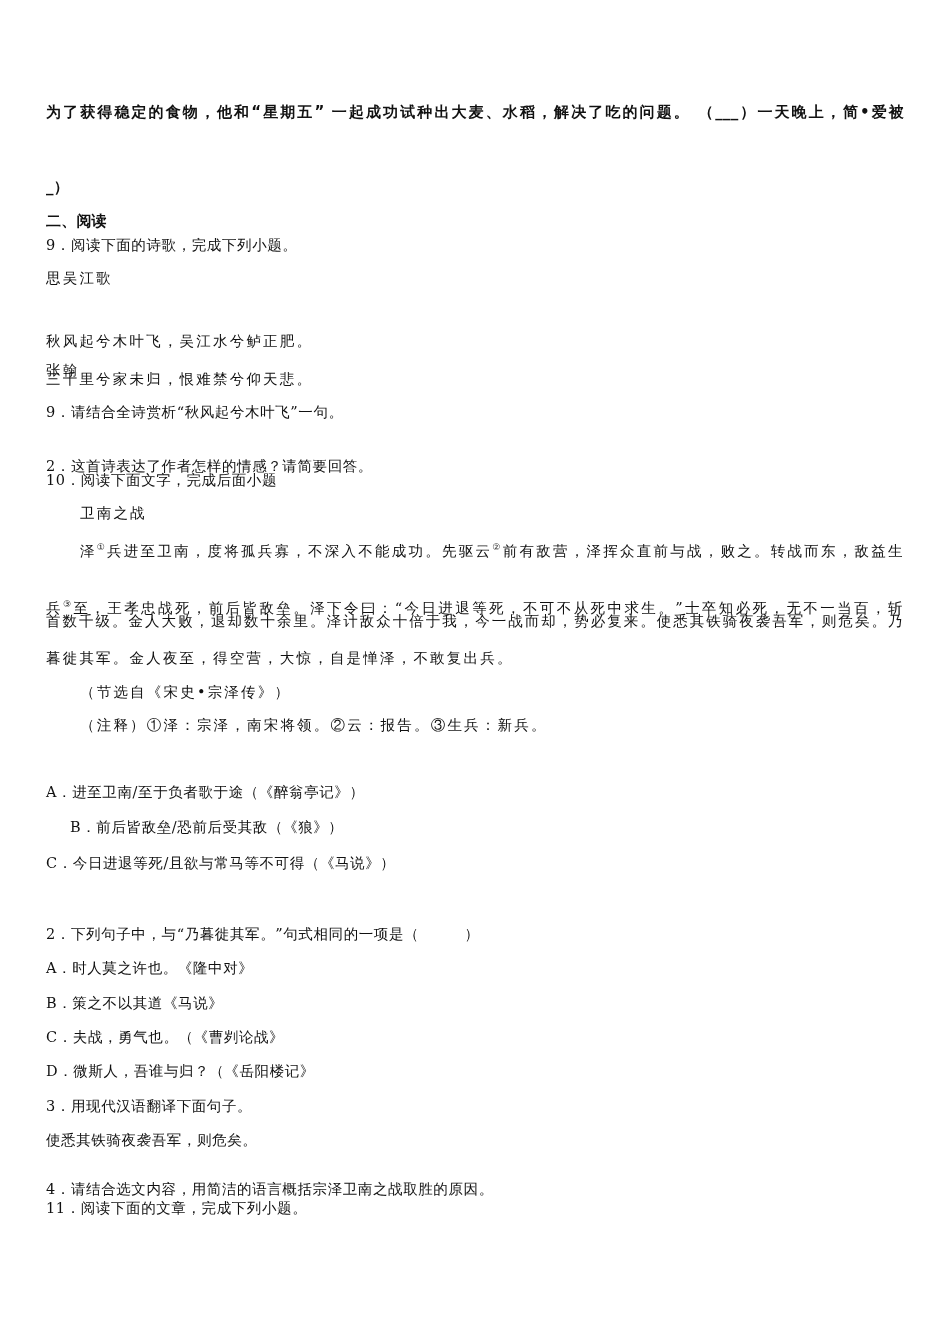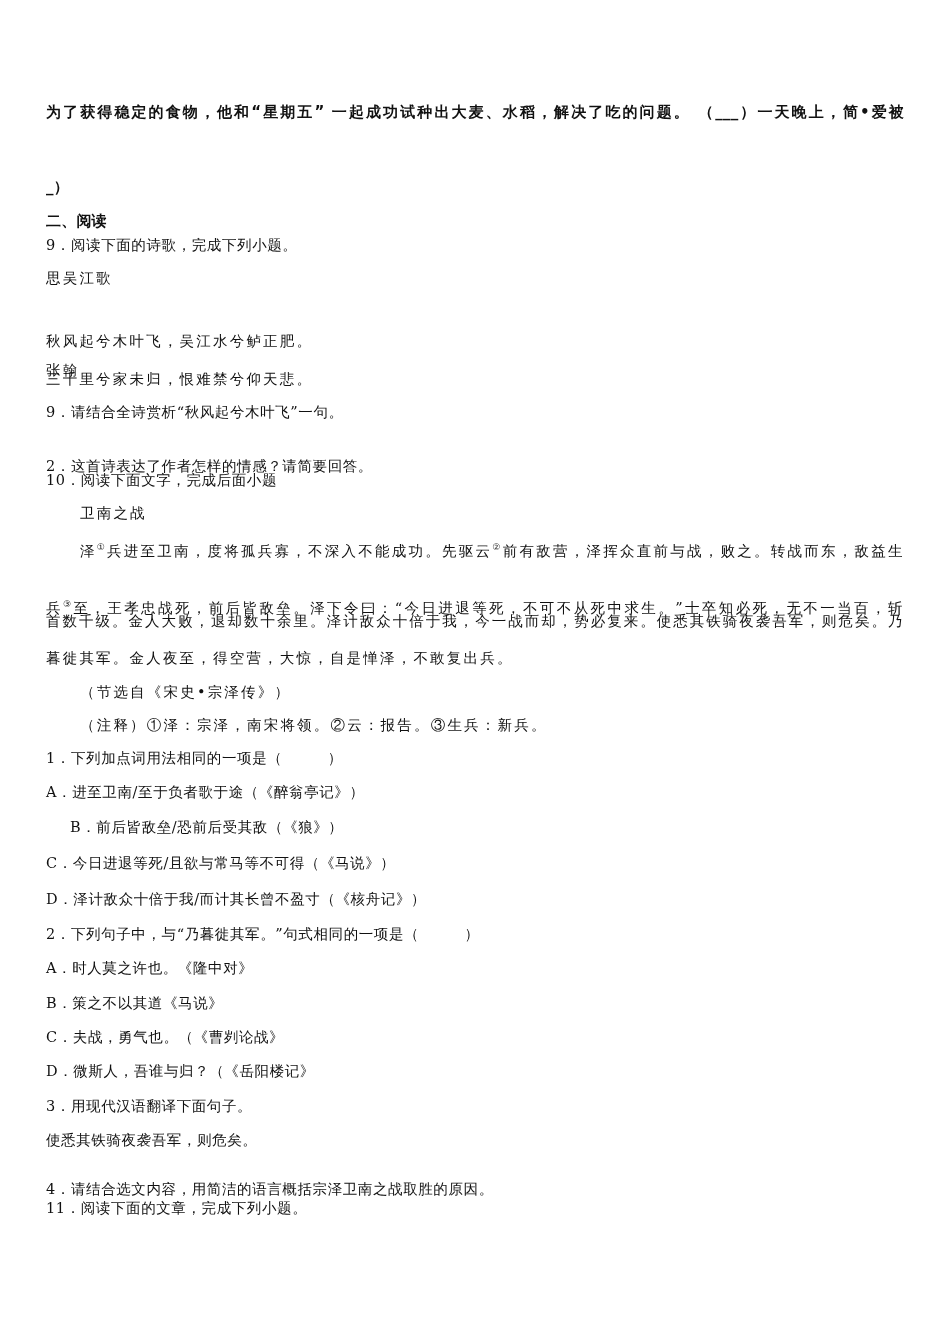--- a/index.html
+++ b/index.html
@@ -39,25 +39,23 @@
   </div>
   <div class="line kai" style="top:594px; width:858px; text-align:justify; text-align-last:justify; letter-spacing:1.6px;">
     <span>兵</span><sup>③</sup><span>至，王孝忠战死，前后皆敌垒。泽下令曰：“今日进退等死，不可不从死中求生。”士卒知必死，无不一当百，斩</span>
   </div>
   <div class="line kai" style="top:611px; width:858px; text-align:justify; text-align-last:justify; letter-spacing:1.6px;">首数千级。金人大败，退却数十余里。泽计敌众十倍于我，今一战而却，势必复来。使悉其铁骑夜袭吾军，则危矣。乃</div>
   <div class="line kai" style="top:648px;">暮徙其军。金人夜至，得空营，大惊，自是惮泽，不敢复出兵。</div>
 
   <div class="line kai indent" style="top:682px;">（节选自《宋史•宗泽传》）</div>
   <div class="line kai indent" style="top:715px;">（注释）①泽：宗泽，南宋将领。②云：报告。③生兵：新兵。</div>
 
-  <div class="line song" style="top:748px;">1．下列加点词用法相同的一项是（　　　）</div>
   <div class="line song" style="top:782px;">A．进至卫南/至于负者歌于途（《醉翁亭记》）</div>
   <div class="line song" style="top:817px;margin-left:24px;">B．前后皆敌垒/恐前后受其敌（《狼》）</div>
   <div class="line song" style="top:853px;">C．今日进退等死/且欲与常马等不可得（《马说》）</div>
-  <div class="line song" style="top:889px;">D．泽计敌众十倍于我/而计其长曾不盈寸（《核舟记》）</div>
 
   <div class="line song" style="top:924px;">2．下列句子中，与“乃暮徙其军。”句式相同的一项是（　　　）</div>
   <div class="line song" style="top:958px;">A．时人莫之许也。《隆中对》</div>
   <div class="line song" style="top:993px;">B．策之不以其道《马说》</div>
   <div class="line song" style="top:1027px;">C．夫战，勇气也。（《曹刿论战》</div>
   <div class="line song" style="top:1061px;">D．微斯人，吾谁与归？（《岳阳楼记》</div>
 
   <div class="line song" style="top:1096px;">3．用现代汉语翻译下面句子。</div>
   <div class="line song" style="top:1130px;">使悉其铁骑夜袭吾军，则危矣。</div>
   <div class="line song" style="top:1163px;margin-top:16px;">4．请结合选文内容，用简洁的语言概括宗泽卫南之战取胜的原因。</div>

